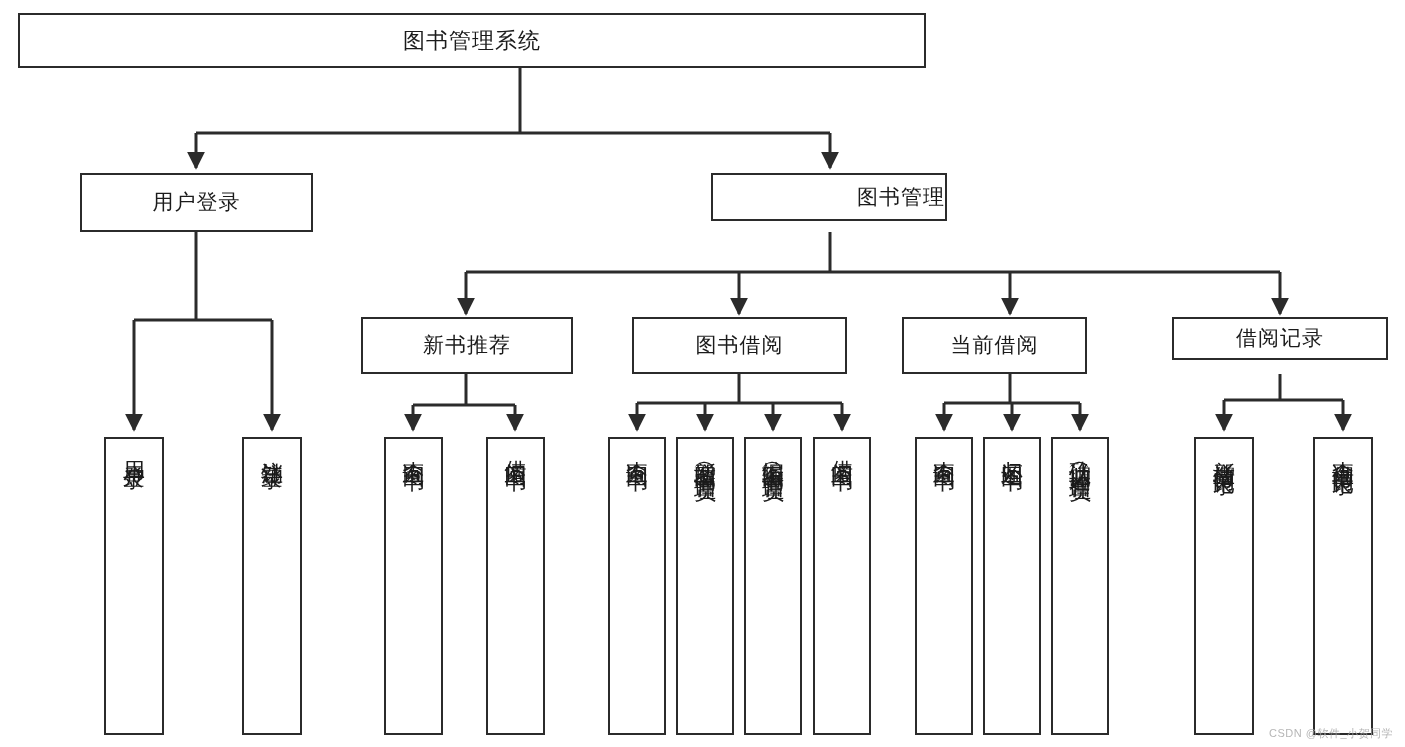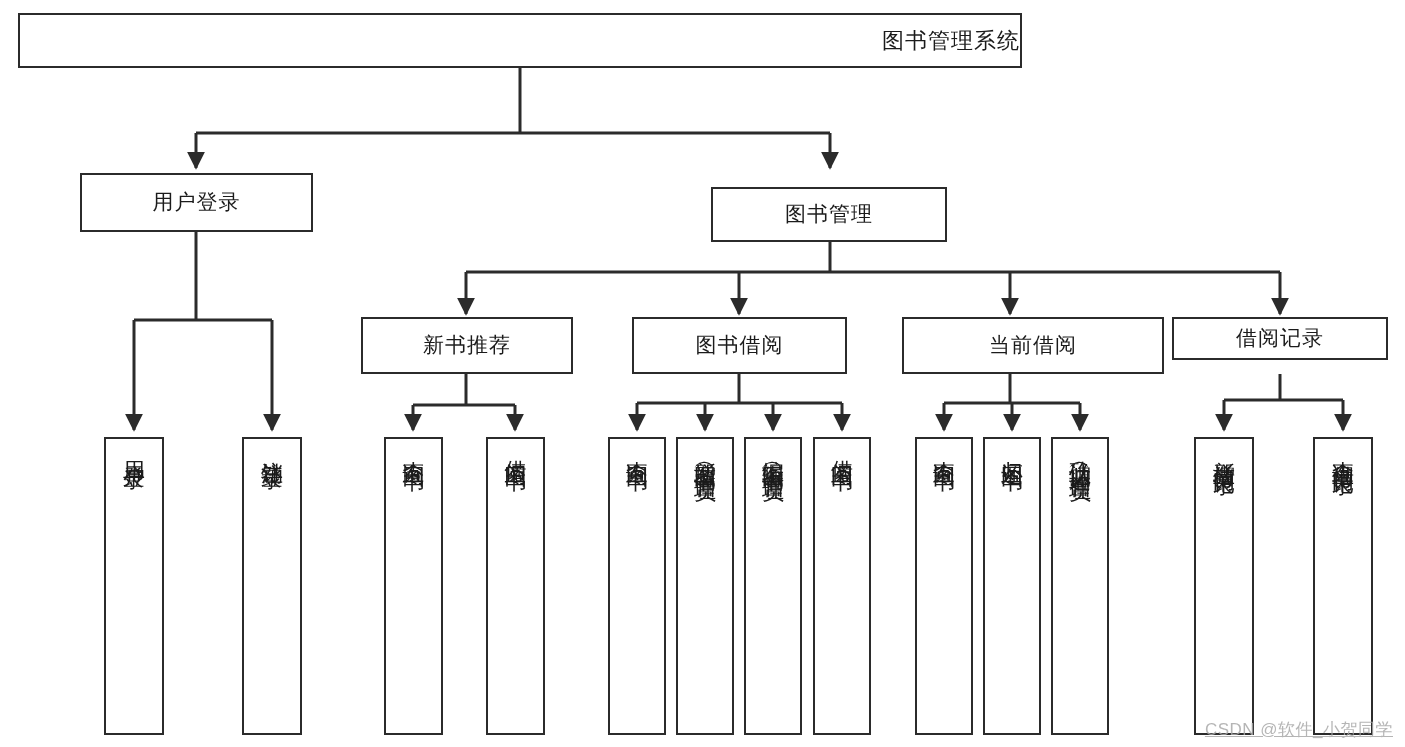--- a/index.html
+++ b/index.html
@@ -57,26 +57,25 @@
     line-height: 1.0;
     margin: 0 auto;
   }
   .node.root .node-label {
     font-size: 22px;
   }
   #watermark {
     position: absolute;
     right: 12px;
     bottom: 6px;
-    font-size: 17px;
+    font-size: 11px;
     color: #a9a9a9;
     letter-spacing: 0.5px;
     white-space: nowrap;
     opacity: 0.85;
-    text-decoration: underline;
   }
 </style>
 </head>
 <body>
 
 <div id="canvas">
 
   <svg id="edges" viewBox="0 0 1405 747" xmlns="http://www.w3.org/2000/svg">
     <defs>
       <marker id="arrow" viewBox="0 0 10 10" refX="9" refY="5" markerWidth="6" markerHeight="6" orient="auto-start-reverse">
@@ -120,38 +119,38 @@
       <path d="M 1012 403 L 1012 430" marker-end="url(#arrow)"></path>
       <path d="M 1080 403 L 1080 430" marker-end="url(#arrow)"></path>
 
       <path d="M 1280 374 L 1280 400"></path>
       <path d="M 1224 400 L 1343 400"></path>
       <path d="M 1224 400 L 1224 430" marker-end="url(#arrow)"></path>
       <path d="M 1343 400 L 1343 430" marker-end="url(#arrow)"></path>
     </g>
   </svg>
 
-  <div class="node horizontal root" style="left:18px; top:13px; width:1004px; height:55px;justify-content:flex-end;">
+  <div class="node horizontal root" style="left:18px; top:13px; width:908px; height:55px;">
     <span class="node-label">图书管理系统</span>
   </div>
 
   <div class="node horizontal" style="left:80px; top:173px; width:233px; height:59px;">
     <span class="node-label">用户登录</span>
   </div>
-  <div class="node horizontal" style="left:711px; top:187px; width:236px; height:55px;">
+  <div class="node horizontal" style="left:711px; top:173px; width:236px; height:48px;justify-content:flex-end;">
     <span class="node-label">图书管理</span>
   </div>
 
   <div class="node horizontal" style="left:632px; top:317px; width:215px; height:57px;">
     <span class="node-label">图书借阅</span>
   </div>
   <div class="node horizontal" style="left:361px; top:317px; width:212px; height:57px;">
     <span class="node-label">新书推荐</span>
   </div>
-  <div class="node horizontal" style="left:902px; top:317px; width:262px; height:57px;">
+  <div class="node horizontal" style="left:902px; top:317px; width:185px; height:57px;">
     <span class="node-label">当前借阅</span>
   </div>
   <div class="node horizontal" style="left:1172px; top:317px; width:216px; height:43px;">
     <span class="node-label">借阅记录</span>
   </div>
 
   <div class="node vertical" style="left:104px; top:437px; width:60px; height:298px;">
     <span class="node-label">用户登录</span>
   </div>
   <div class="node vertical" style="left:242px; top:437px; width:60px; height:298px;">

